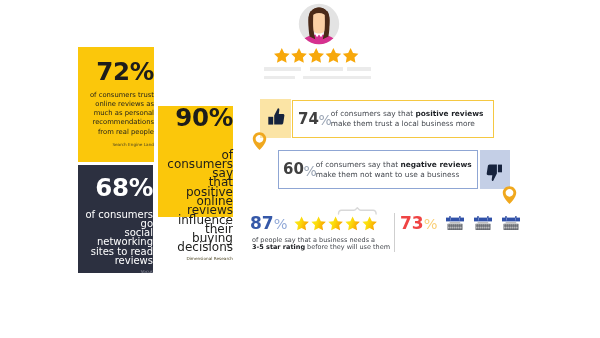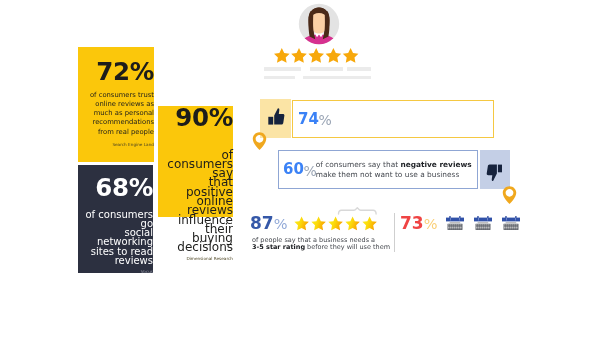--- a/index.html
+++ b/index.html
@@ -38,21 +38,21 @@
   .gbar{background:#EBEBEB;border-radius:0.5px;}
 
   
   #ty{left:260px;top:99px;width:31px;height:39px;background:#FBE4A5;}
   #tybox{left:292px;top:100px;width:202px;height:38px;background:#ffffff;border:1px solid #F5C842;}
   
   #tnbox{left:278px;top:150px;width:200px;height:39px;background:#ffffff;border:1px solid #8FA6D4;}
   #tn{left:480px;top:150px;width:30px;height:39px;background:#C4CFE6;}
 
   .statline{display:flex;align-items:center;height:100%;}
-  .statline .num{font-weight:700;color:#3b82f6;line-height:1;}
+  .statline .num{font-weight:700;color:#404040;line-height:1;}
   .statline .pc{color:#9AA5B5;line-height:1;font-weight:400;}
   .statline .txt{color:#44484F;line-height:1.35;}
   .statline .txt b{color:#1d2025;}
 
   
   .bnum{font-weight:700;line-height:1;}
   .bpc{font-weight:400;line-height:1;}
   .btext{color:#46494f;line-height:1.4;}
   .btext b{color:#16181c;}
 </style>
@@ -125,20 +125,24 @@
   <div class="abs" id="ty">
     <svg viewBox="0 0 31 38" width="31" height="38">
       <path d="M8.3 17.8 L13.2 17.8 L13.2 25.6 L8.3 25.6 Z" fill="#16233D"></path>
       <path d="M14.2 25.6 L14.2 16.6 L17.0 11.1 C17.5 10.1 17.5 9.2 18.3 9.2 C19.1 9.2 19.5 10.0 19.3 11.3 L18.8 14.9 L22.8 14.9 C23.9 14.9 24.5 15.6 24.4 16.6 L23.3 23.8 C23.1 24.9 22.5 25.6 21.5 25.6 Z" fill="#16233D"></path>
     </svg>
   </div>
   <div class="abs" id="tybox">
     <div class="statline" style="padding-left:5px">
       <span class="num" style="font-size:15px">74</span>
       <span class="pc" style="font-size:14px;margin-left:-0.5px;margin-right:-1px;position:relative;top:1px">%</span>
+      <span class="txt" style="font-size:7.4px">
+        <span>of consumers say that </span><b>positive reviews</b><br>
+        <span>make them trust a local business more</span>
+      </span>
     </div>
   </div>
 
   <div class="abs" id="tnbox">
     <div class="statline" style="padding-left:4px">
       <span class="num" style="font-size:15px">60</span>
       <span class="pc" style="font-size:14px;margin-left:-0.5px;margin-right:-1px;position:relative;top:1px">%</span>
       <span class="txt" style="font-size:7.4px">
         <span>of consumers say that </span><b>negative reviews</b><br>
         <span>make them not want to use a business</span>

